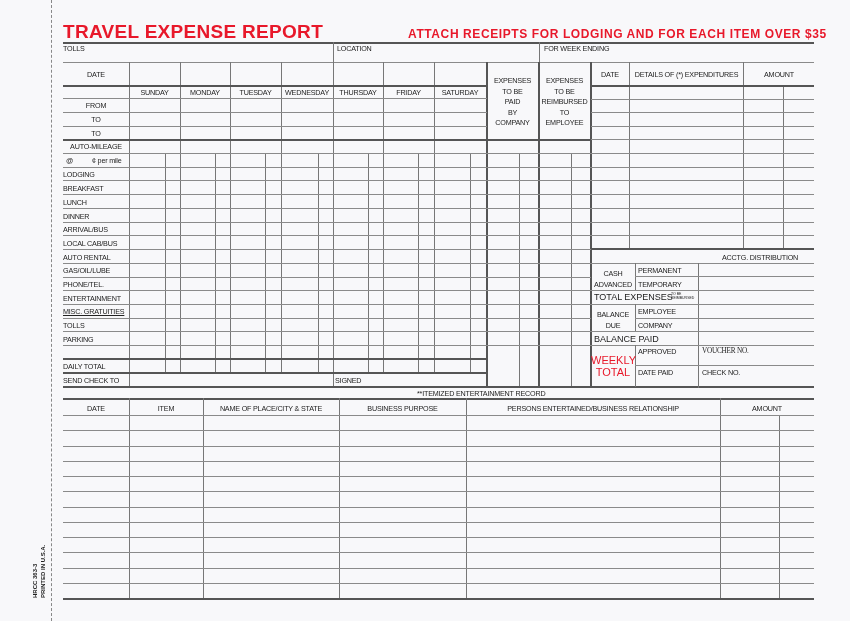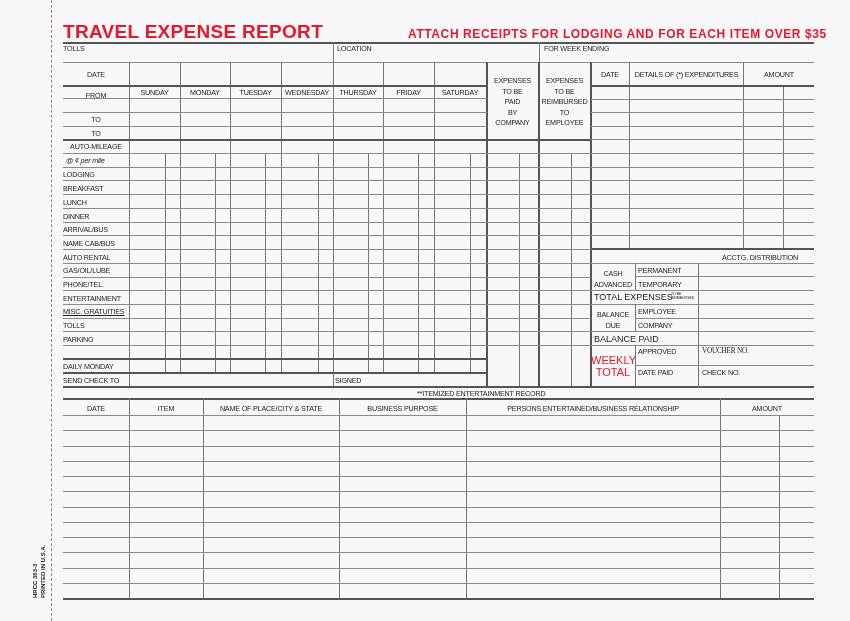--- a/index.html
+++ b/index.html
@@ -80,61 +80,61 @@
   <div>COMPANY</div>
 </div>
 <div class="abs t center" style="left:539px; top:76px; width:51px; line-height:10.5px;">
   <div>EXPENSES</div>
   <div>TO BE</div>
   <div>REIMBURSED</div>
   <div>TO</div>
   <div>EMPLOYEE</div>
 </div>
 
-<div class="abs t center" style="left:63px; top:91px; width:66px;text-align:center;">FROM</div>
+<div class="abs t center" style="left:63px; top:101px; width:66px;text-align:center;">FROM</div>
 <div class="hl" style="left:63px; top:112px; width:424px;"></div>
 <div class="abs t center" style="left:63px; top:115px; width:66px;">TO</div>
 <div class="hl" style="left:63px; top:126px; width:424px;"></div>
 <div class="abs t center" style="left:63px; top:129px; width:66px;">TO</div>
 <div class="hl b" style="left:63px; top:139px; width:528px;"></div>
 <div class="abs t center" style="left:63px; top:142px; width:66px;">AUTO-MILEAGE</div>
 <div class="hl" style="left:63px; top:153px; width:528px;"></div>
 <div class="abs t" style="left:66px; top:156px;">@</div>
-<div class="abs t" style="left:75px; top:156px;font-style:italic;">¢ per mile</div>
+<div class="abs t" style="left:92px; top:156px;">¢ per mile</div>
 <div class="fill" style="left:75px; top:155px; width:16px; height:10px;"></div>
 
 <div class="hl" style="left:63px; top:167px; width:528px;"></div>
 <div class="abs t" style="left:63px; top:170px;">LODGING</div>
 <div class="hl" style="left:63px; top:180px; width:528px;"></div>
 <div class="abs t" style="left:63px; top:184px;">BREAKFAST</div>
 <div class="hl" style="left:63px; top:194px; width:528px;"></div>
 <div class="abs t" style="left:63px; top:198px;">LUNCH</div>
 <div class="hl" style="left:63px; top:208px; width:528px;"></div>
 <div class="abs t" style="left:63px; top:212px;">DINNER</div>
 <div class="hl" style="left:63px; top:222px; width:528px;"></div>
 <div class="abs t" style="left:63px; top:225px;">ARRIVAL/BUS</div>
 <div class="hl" style="left:63px; top:235px; width:528px;"></div>
-<div class="abs t" style="left:63px; top:239px;">NAME CAB/BUS</div>
+<div class="abs t" style="left:63px; top:239px;">LOCAL CAB/BUS</div>
 <div class="hl" style="left:63px; top:249px; width:528px;"></div>
 <div class="abs t" style="left:63px; top:253px;">AUTO RENTAL</div>
 <div class="hl" style="left:63px; top:263px; width:528px;"></div>
 <div class="abs t" style="left:63px; top:266px;">GAS/OIL/LUBE</div>
 <div class="hl" style="left:63px; top:277px; width:528px;"></div>
 <div class="abs t" style="left:63px; top:280px;">PHONE/TEL.</div>
 <div class="hl" style="left:63px; top:290px; width:528px;"></div>
 <div class="abs t" style="left:63px; top:294px;">ENTERTAINMENT</div>
 <div class="hl" style="left:63px; top:304px; width:528px;"></div>
 <div class="abs t" style="left:63px; top:307px;text-decoration:underline;">MISC. GRATUITIES</div>
 <div class="hl" style="left:63px; top:318px; width:528px;"></div>
 <div class="abs t" style="left:63px; top:321px;">TOLLS</div>
 <div class="hl" style="left:63px; top:331px; width:528px;"></div>
 <div class="abs t" style="left:63px; top:335px;">PARKING</div>
 <div class="hl" style="left:63px; top:345px; width:528px;"></div>
 <div class="hl b" style="left:63px; top:358px; width:424px;"></div>
-<div class="abs t" style="left:63px; top:362px;">DAILY MONDAY</div>
+<div class="abs t" style="left:63px; top:362px;">DAILY TOTAL</div>
 <div class="hl b" style="left:63px; top:372px; width:424px;"></div>
 <div class="fill" style="left:130px; top:154px; width:460px; height:218px;"></div>
 
 <div class="abs t" style="left:63px; top:376px;">SEND CHECK TO</div>
 <div class="fill" style="left:131px; top:373px; width:200px; height:13px;"></div>
 <div class="abs t" style="left:335px; top:376px;">SIGNED</div>
 <div class="fill" style="left:360px; top:373px; width:125px; height:13px;"></div>
 <div class="hl b" style="left:63px; top:386px; width:751px;"></div>
 
 <div class="vl" style="left:629px; top:62px; height:186px;"></div>

